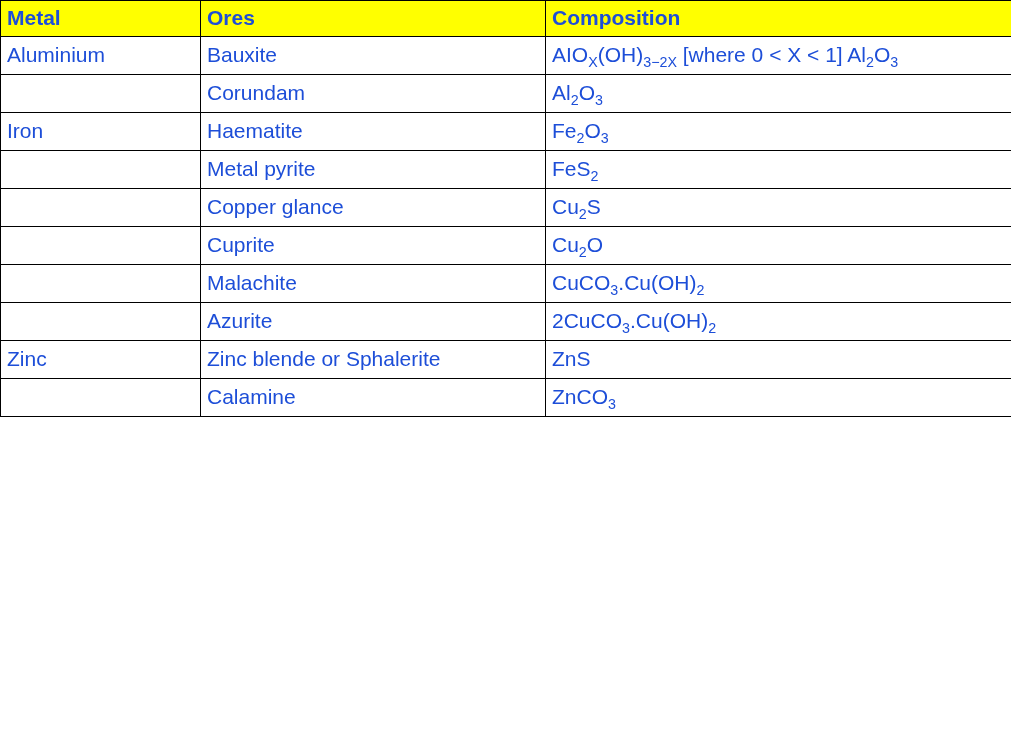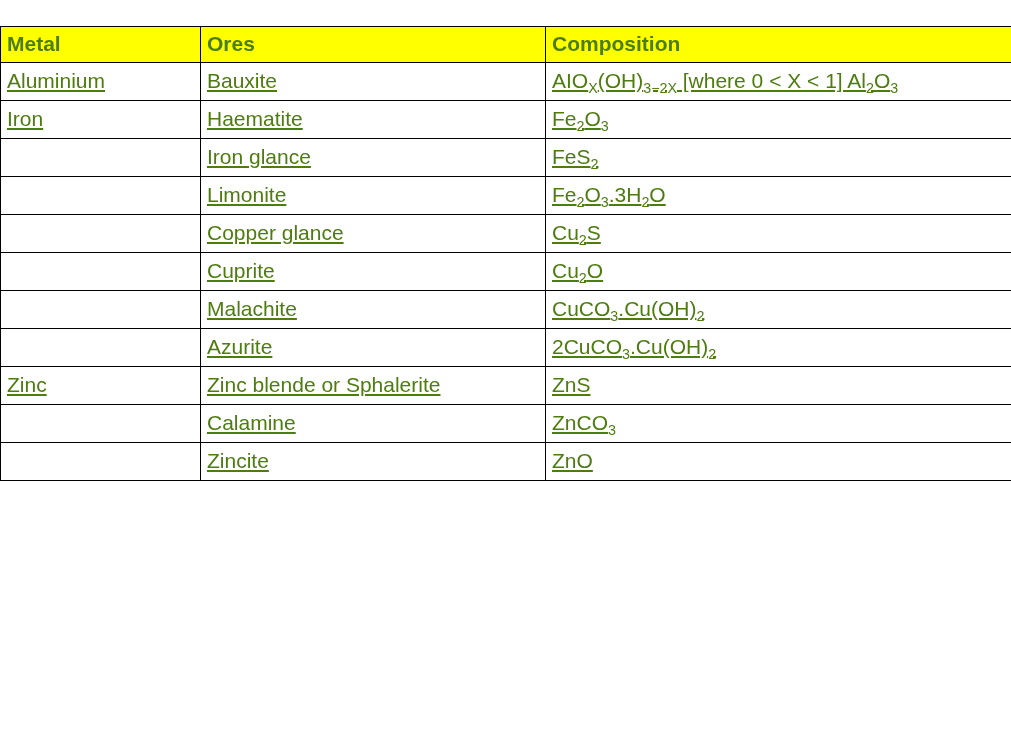--- a/index.html
+++ b/index.html
@@ -11,22 +11,21 @@
     width: 1011px;
     height: 748px;
     font-family: "Liberation Sans", sans-serif;
     overflow: hidden;
   }
   #ore-table {
     border-collapse: collapse;
     width: 1011px;
     table-layout: fixed;
     font-size: 21px;
-    color: #4d7c0f;
-    margin-top: 26px;
+    color: #1d4ed8;
   }
   #ore-table col.col-metal { width: 200px; }
   #ore-table col.col-ores { width: 345px; }
   #ore-table col.col-comp { width: 466px; }
   #ore-table th, #ore-table td {
     border: 1px solid #000000;
     padding: 2px 6px 3px 6px;
     text-align: left;
     vertical-align: middle;
     height: 38px;
@@ -35,21 +34,20 @@
     white-space: nowrap;
     overflow: hidden;
   }
   #ore-table thead th {
     background: #ffff00;
     font-weight: bold;
     height: 36px;
   }
   #ore-table tbody tr td {
     background: #ffffff;
-    text-decoration: underline;
   }
   sub {
     font-size: 0.68em;
     vertical-align: baseline;
     position: relative;
     top: 0.32em;
   }
   .blank-cell { }
 </style>
 </head>
@@ -68,33 +66,33 @@
       <th>Composition</th>
     </tr>
   </thead>
   <tbody id="table-body">
       <tr>
         <td>Aluminium</td>
         <td>Bauxite</td>
         <td>AIO<sub>X</sub>(OH)<sub>3−2X</sub> [where 0 &lt; X &lt; 1] Al<sub>2</sub>O<sub>3</sub></td>
       </tr>
       <tr>
+        <td class="blank-cell"></td>
+        <td>Corundam</td>
+        <td>Al<sub>2</sub>O<sub>3</sub></td>
+      </tr>
+      <tr>
         <td>Iron</td>
         <td>Haematite</td>
         <td>Fe<sub>2</sub>O<sub>3</sub></td>
       </tr>
       <tr>
         <td class="blank-cell"></td>
-        <td>Iron glance</td>
+        <td>Metal pyrite</td>
         <td>FeS<sub>2</sub></td>
-      </tr>
-      <tr>
-        <td class="blank-cell"></td>
-        <td>Limonite</td>
-        <td>Fe<sub>2</sub>O<sub>3</sub>.3H<sub>2</sub>O</td>
       </tr>
       <tr>
         <td class="blank-cell"></td>
         <td>Copper glance</td>
         <td>Cu<sub>2</sub>S</td>
       </tr>
       <tr>
         <td class="blank-cell"></td>
         <td>Cuprite</td>
         <td>Cu<sub>2</sub>O</td>
@@ -112,19 +110,14 @@
       <tr>
         <td>Zinc</td>
         <td>Zinc blende or Sphalerite</td>
         <td>ZnS</td>
       </tr>
       <tr>
         <td class="blank-cell"></td>
         <td>Calamine</td>
         <td>ZnCO<sub>3</sub></td>
       </tr>
-      <tr>
-        <td class="blank-cell"></td>
-        <td>Zincite</td>
-        <td>ZnO</td>
-      </tr>
     </tbody>
 </table>
 
 </body></html>

